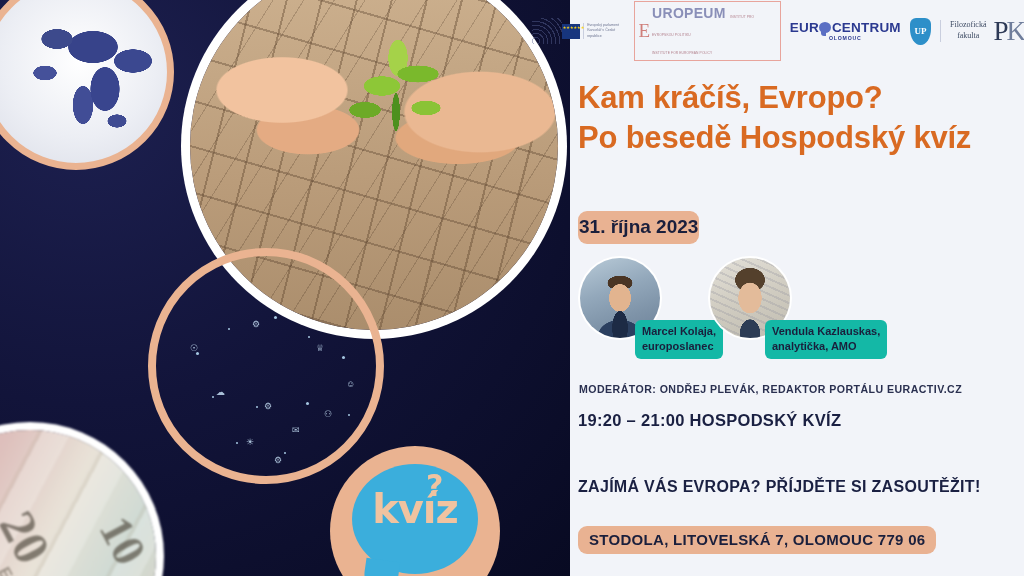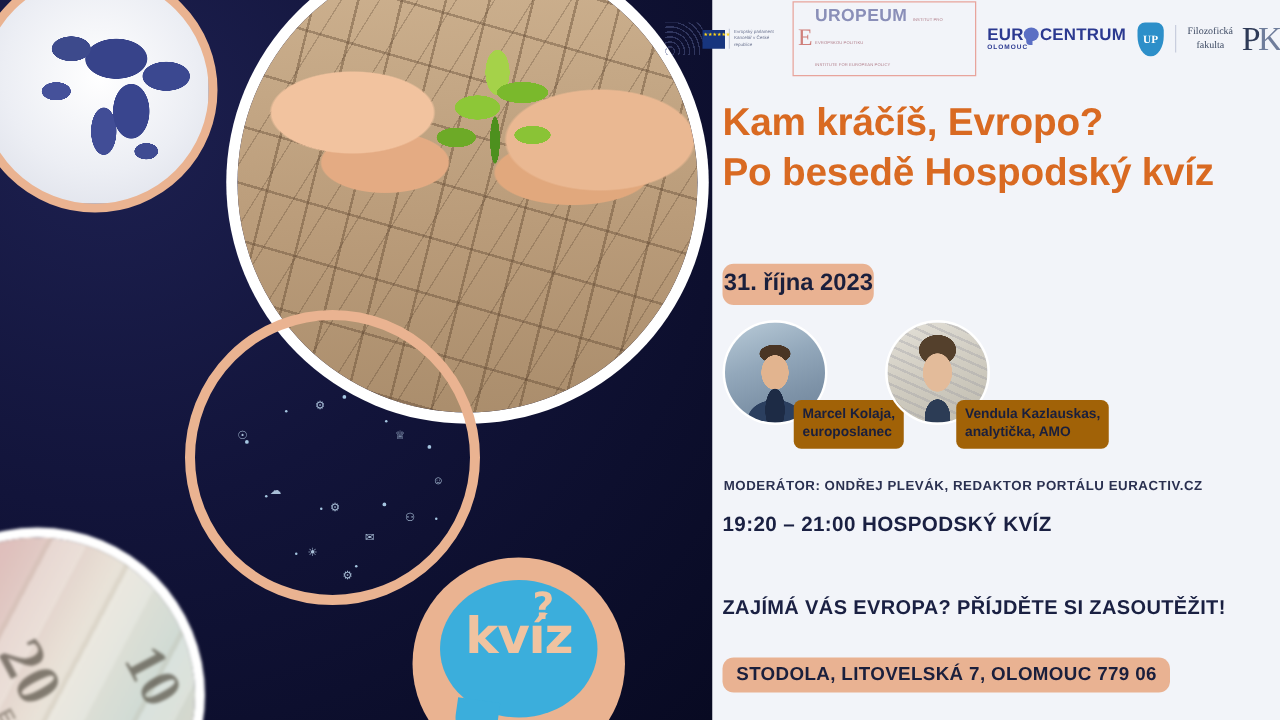--- a/index.html
+++ b/index.html
@@ -160,21 +160,21 @@
     font-size:19px; line-height:.8; color:#cf7f7b;
     font-family:"Liberation Serif", serif; font-weight:400;
   }
   .europeum-txt { margin-left:2px; }
   .europeum-main {
     font-size:14px; font-weight:700; color:#8a8fb8;
     letter-spacing:.3px; line-height:1;
     font-family:"Liberation Sans", sans-serif;
   }
   .europeum-sub { font-size:3.3px; color:#b07c88; line-height:1.45; letter-spacing:.1px; }
-  .eurocentrum { }
+  .eurocentrum { text-align:center; }
   .ec-main {
     font-size:13.5px; font-weight:700; color:#2b3990;
     letter-spacing:.2px; line-height:1; display:flex; align-items:center;
   }
   .ec-bub {
     display:inline-block; width:12px; height:11px; border-radius:50%;
     background:#5b6fc4; position:relative; margin:0 .5px;
   }
   .ec-bub:after {
     content:""; position:absolute; left:2px; bottom:-3px; width:5px; height:5px;
@@ -227,21 +227,21 @@
   #sp2 { left:140px; top:258px; }
   #sp2 .sp-photo {
     background:
       radial-gradient(ellipse 14px 20px at 40px 76px, #2c3c55 0 72%, rgba(44,60,85,0) 74%),
       radial-gradient(ellipse 16px 21px at 40px 40px, #e3bb9a 0 72%, rgba(227,187,154,0) 74%),
       radial-gradient(ellipse 21px 17px at 40px 22px, #54402c 0 70%, rgba(84,64,44,0) 72%),
       repeating-linear-gradient(24deg, rgba(150,150,160,.30) 0 2px, rgba(255,255,255,0) 2px 7px),
       linear-gradient(160deg, #e3e0d8 0%, #d2cec3 45%, #c0bcb0 100%);
   }
   .sp-name {
-    position:absolute; background:#a16207; border-radius:6px;
+    position:absolute; background:#14b8a6; border-radius:6px;
     color:#1A1F3C; font-weight:700; font-size:11px;
     line-height:1.35; padding:4px 7px 5px; white-space:nowrap;
   }
   #sp1 .sp-name { left:55px; top:62px; }
   #sp2 .sp-name { left:55px; top:62px; }
 
   #moderator {
     position:absolute; left:9px; top:383px;
     font-size:10.6px; font-weight:700; color:#2A3050;
     letter-spacing:.45px;

